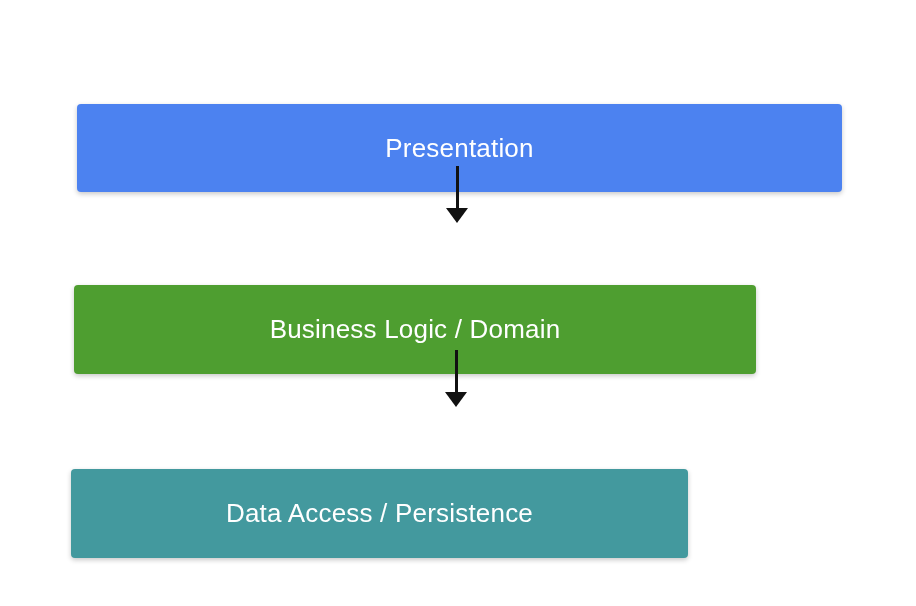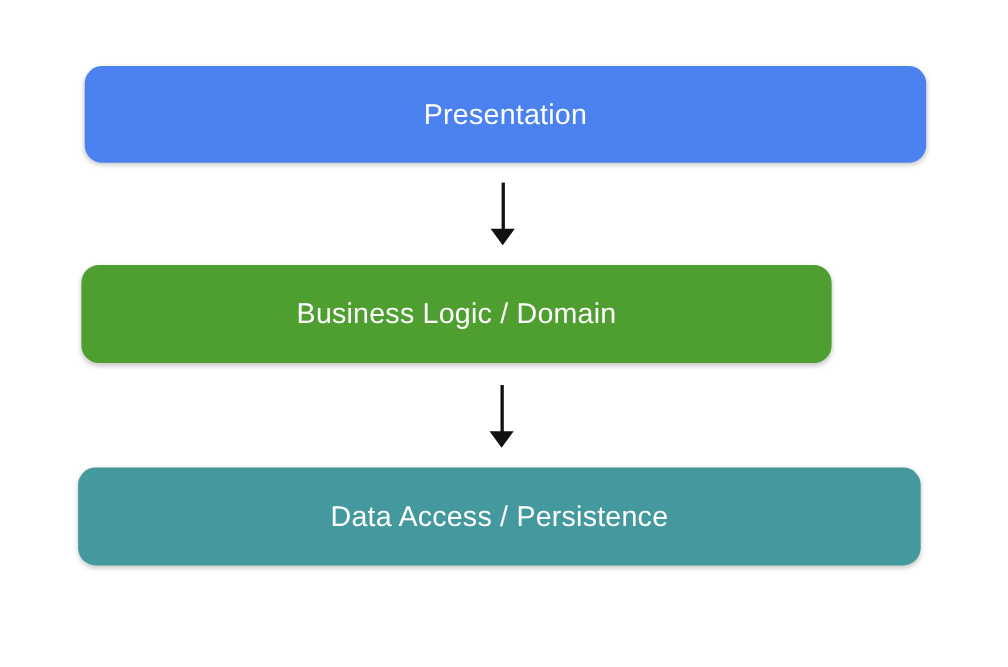--- a/index.html
+++ b/index.html
@@ -9,37 +9,38 @@
     font-family: "Liberation Sans", "DejaVu Sans", sans-serif;
     overflow: hidden;
   }
   .canvas {
     position: relative;
     width: 916px; height: 606px;
     background: #ffffff;
   }
   .layer-box {
     position: absolute;
-    border-radius: 16px;
+    border-radius: 4px;
     display: flex;
     align-items: center;
     justify-content: center;
     color: #ffffff;
     font-size: 26px;
     font-weight: 500;
     letter-spacing: 0.2px;
     box-shadow: 0 2px 5px rgba(0,0,0,0.22);
+    margin-top: 44px;
   }
   .layer-box .label {
     text-align: center;
     white-space: nowrap;
   }
   #box-presentation { left: 77px; top: 60px;  width: 765px; height: 88px; }
   #box-business     { left: 74px; top: 241px; width: 682px; height: 89px; }
-  #box-data         { left: 71px; top: 425px; width: 766px; height: 89px; }
+  #box-data         { left: 71px; top: 425px; width: 617px; height: 89px; }
 
   .arrow-down {
     position: absolute;
     width: 24px;
     display: flex;
     flex-direction: column;
     align-items: center;
   }
   #arrow-1 { left: 445px; top: 166px; }
   #arrow-2 { left: 444px; top: 350px; }

